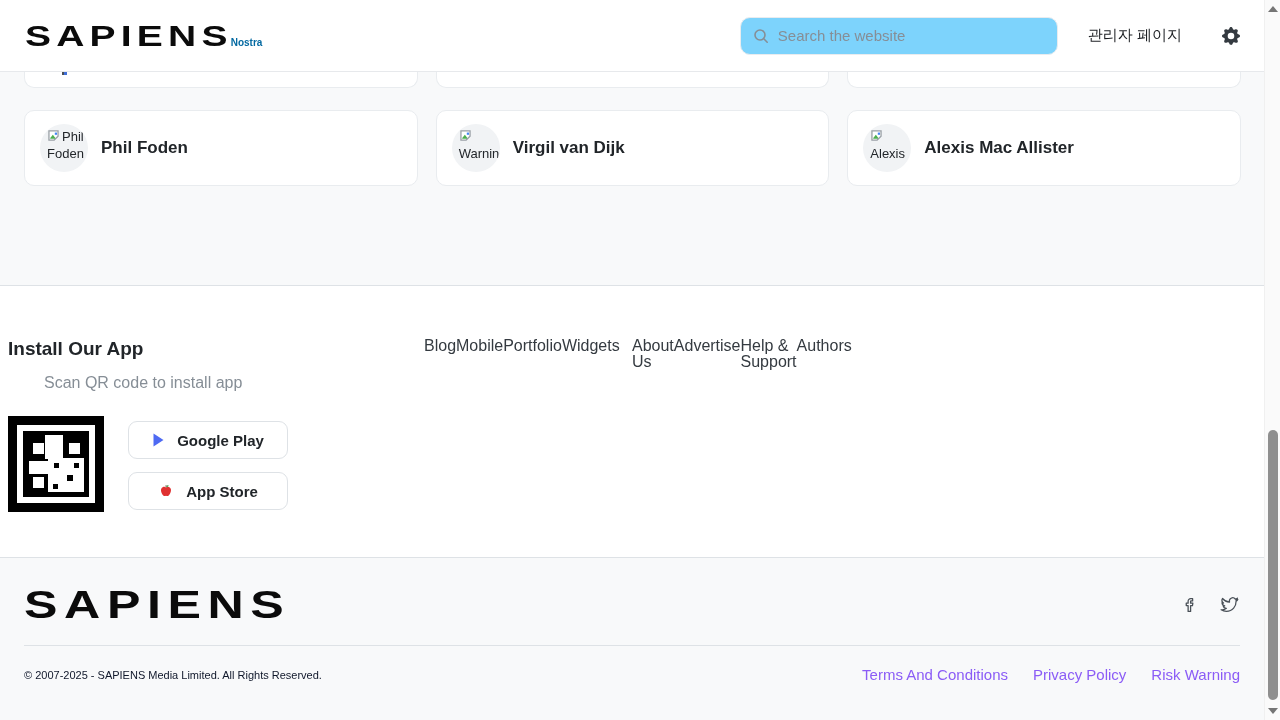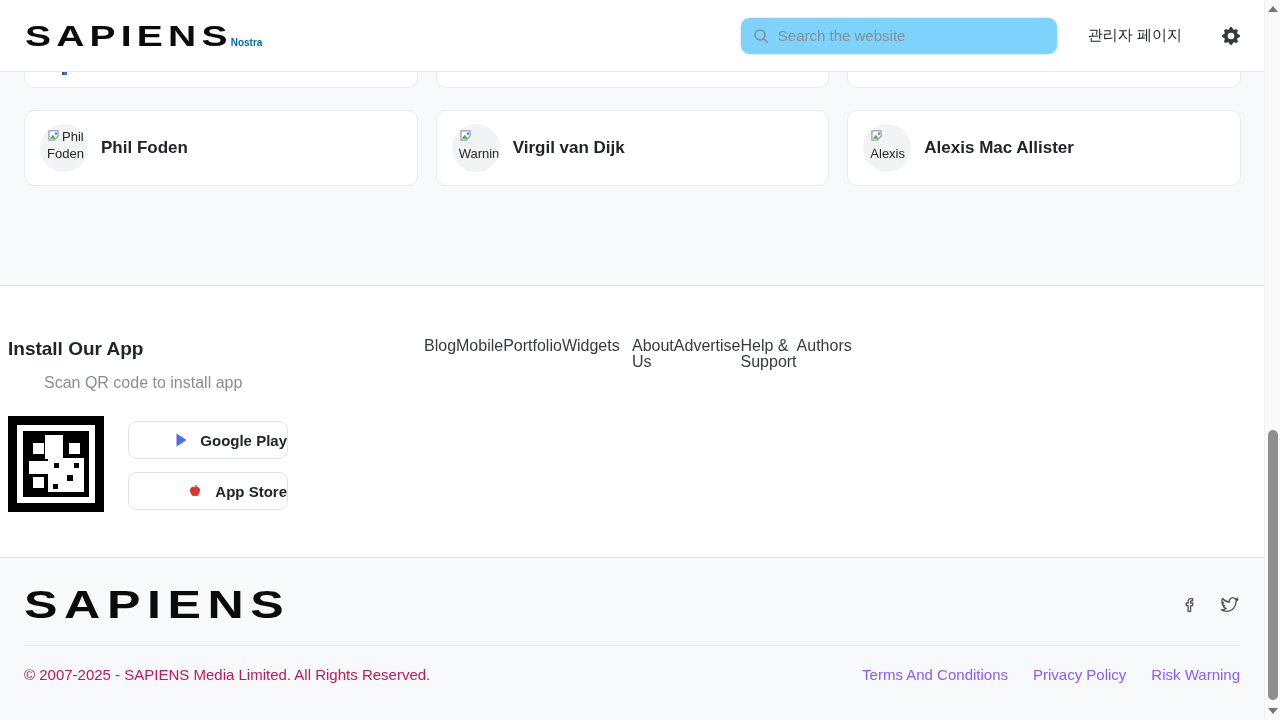--- a/index.html
+++ b/index.html
@@ -42,39 +42,39 @@
   
   .footer-top { height:272px; background:#fff; border-top:1px solid #dee2e6;
                 padding:52px 40px 0 8px; display:flex; }
   .install-col { width:416px; }
   .install-title { font-size:19px; font-weight:700; color:#212529; }
   .install-sub { margin-top:14px; font-size:16px; color:#868e96;margin-left:36px; }
   .install-row { margin-top:24px; display:flex; }
   .qr { width:96px; height:96px; display:block; }
   .store-btns { margin-left:24px; margin-top:5px; display:flex; flex-direction:column; gap:13px; }
   .store-btn { width:160px; height:38px; background:#fff; border:1px solid #dee2e6; border-radius:9px;
-               display:flex; align-items:center; justify-content:flex-end; gap:12px;
+               display:flex; align-items:center; justify-content:center; gap:12px;
                font-size:15px; font-weight:600; color:#212529; cursor:pointer;
                font-family:"Liberation Sans", sans-serif; }
   .nav-col { width:208px; display:flex; flex-direction:row; }
   .nav-col a { font-size:16px; color:#343a40; text-decoration:none; line-height:16px;
                margin-bottom:16px; cursor:pointer; }
 
   
   .footer-bottom { height:163px; background:#f8f9fa; border-top:1px solid #dee2e6; }
   .fb-row1 { display:flex; align-items:center; justify-content:space-between;
              padding:30px 40px 0 24px; height:64px; }
   .logo-big { font-weight:900; font-size:38px; letter-spacing:5px; color:#0b0b0b;
               transform:scaleX(1.32); transform-origin:left center; white-space:nowrap; }
   .socials { display:flex; gap:20px; align-items:center; }
   .social-btn { color:#495057; cursor:pointer; display:flex; }
   .fb-divider { margin:23px 40px 0 24px; border-top:1px solid #dee2e6; }
   .fb-row2 { display:flex; align-items:center; justify-content:space-between;
              padding:20px 40px 0 24px; }
-  .copyright { font-size:15px; color:#be185d; }
+  .copyright { font-size:11px; color:#0f172a; }
   .legal { display:flex; gap:25px; }
   .legal a { font-size:15px; color:#8b5cf6; text-decoration:none; cursor:pointer; }
 
   
   .scrollbar { position:absolute; top:0; right:0; width:16px; height:720px; background:#fafafa;
                border-left:1px solid #f0f0f0; }
   .sb-arrow { position:absolute; left:3px; width:10px; height:8px; }
   .sb-up { top:6px; border-left:5px solid transparent; border-right:5px solid transparent;
            border-bottom:6px solid #757575; width:0; height:0; }
   .sb-down { bottom:6px; border-left:5px solid transparent; border-right:5px solid transparent;

